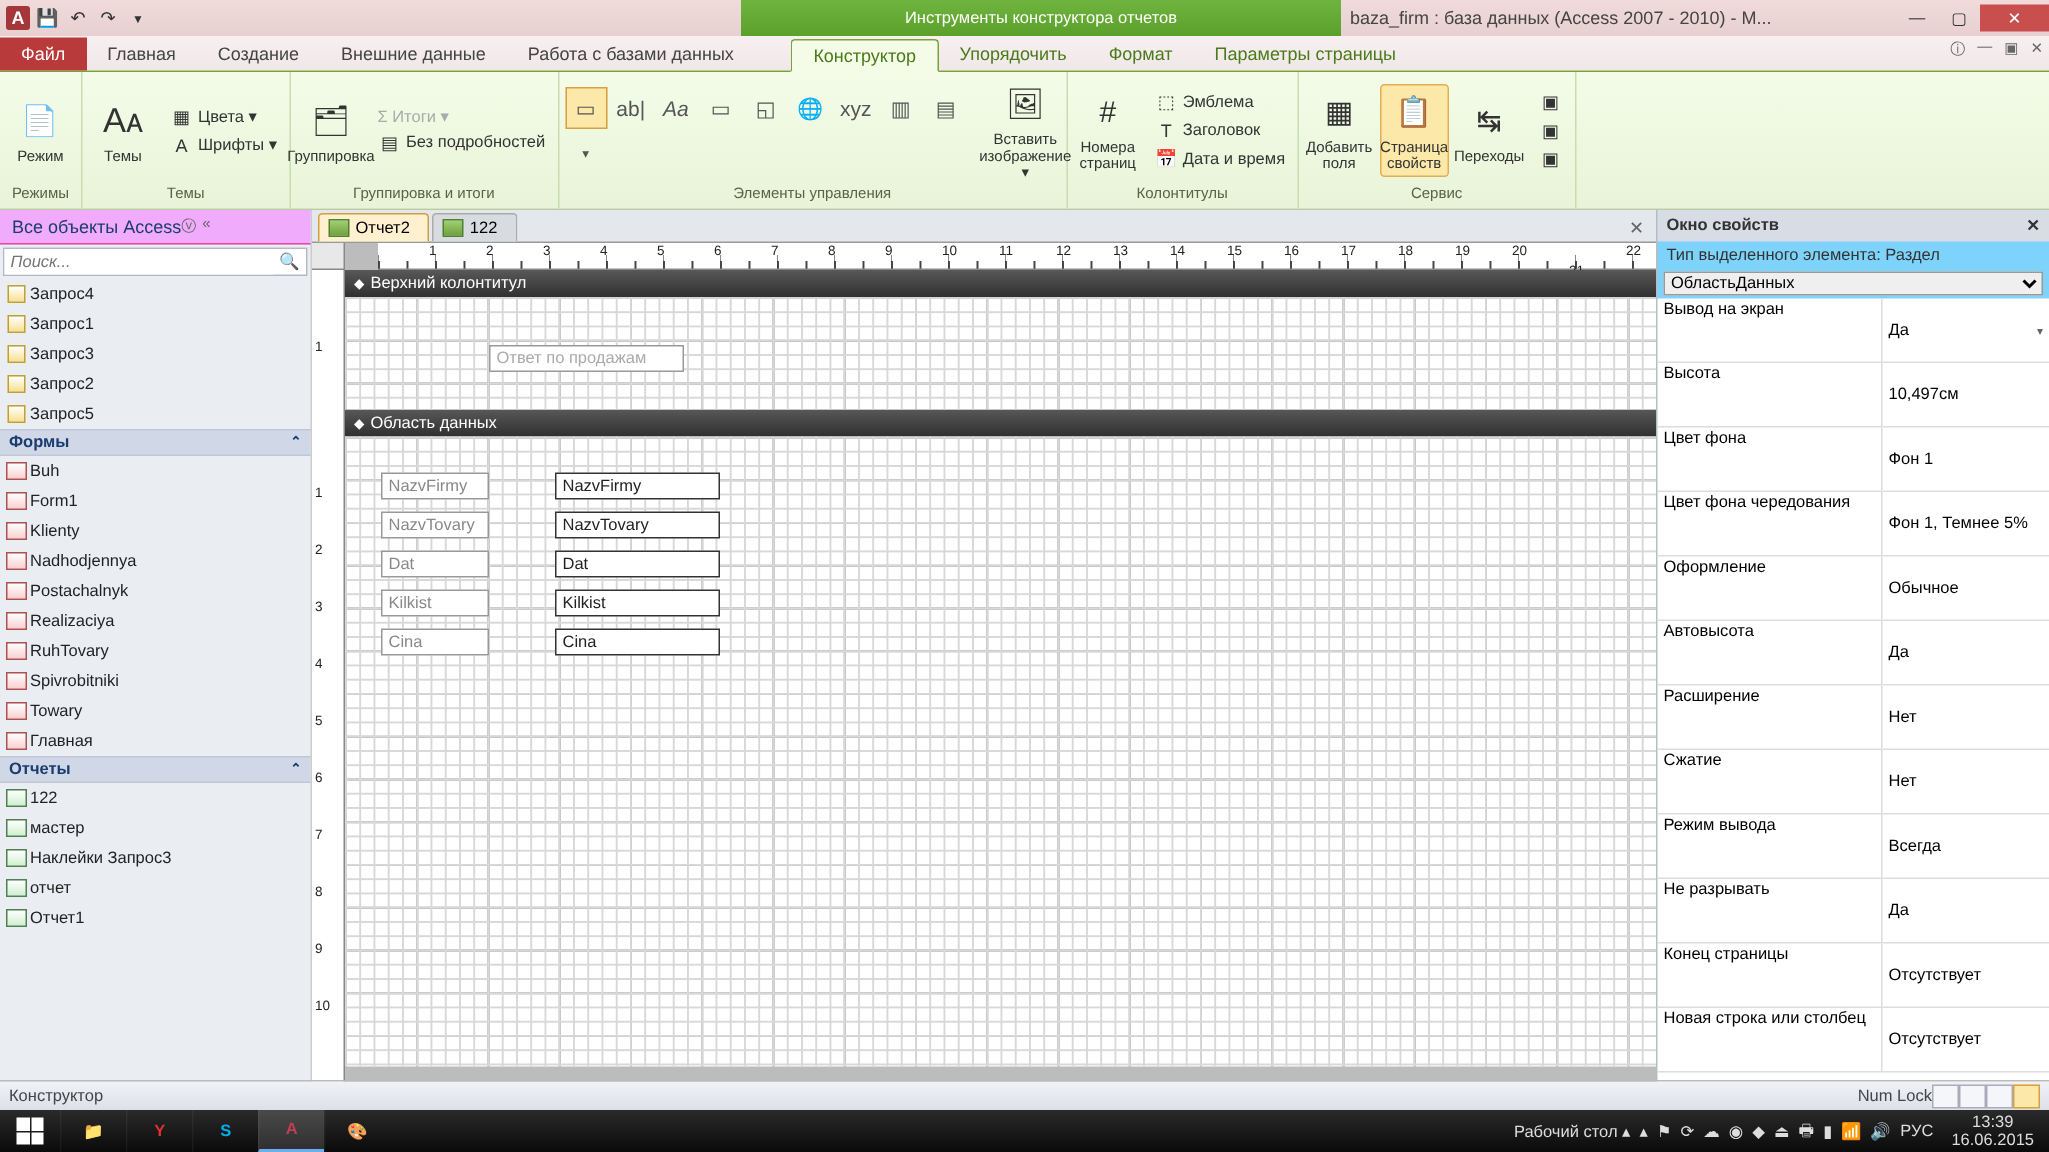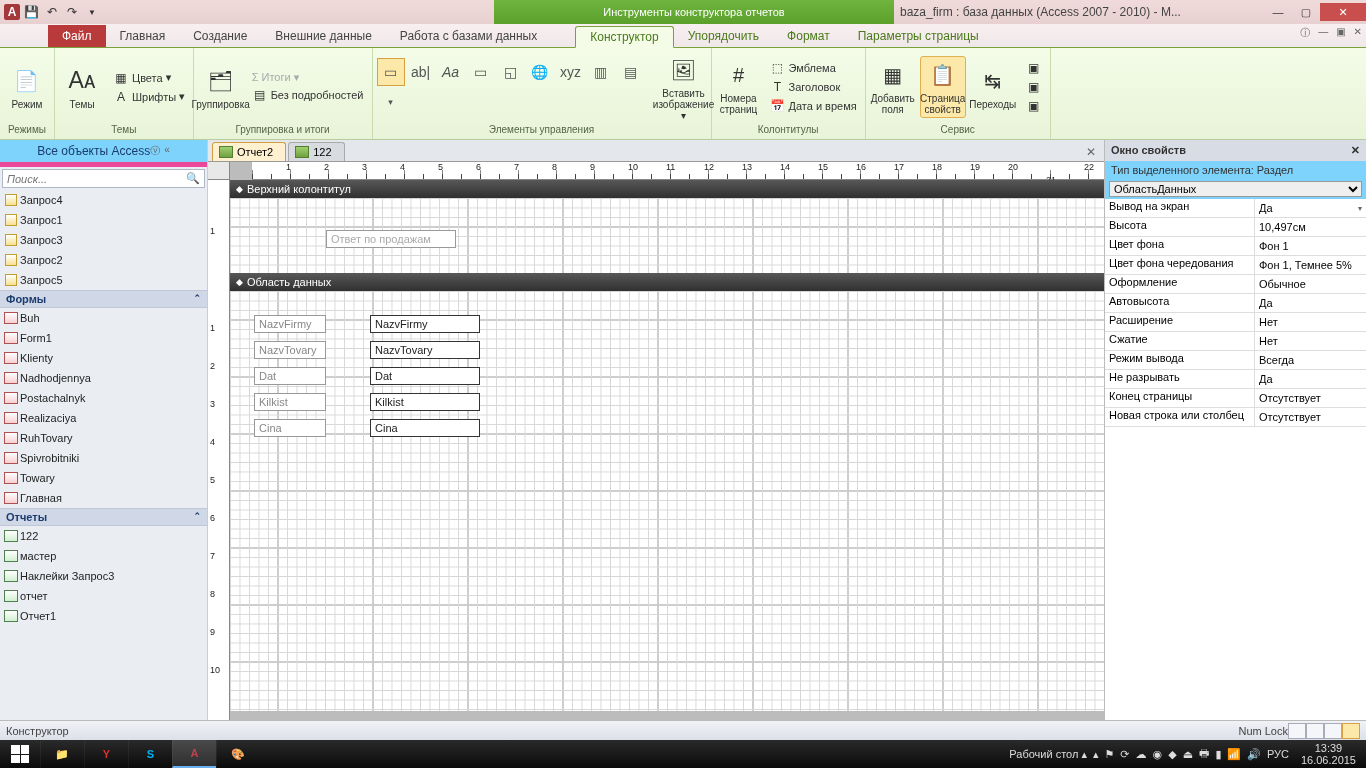--- a/index.html
+++ b/index.html
@@ -10,21 +10,21 @@
 .titlebar .qat { display: flex; align-items: center; gap: 4px; padding-left: 4px; }
 .titlebar .qat .icon { width: 16px; height: 16px; display:flex; align-items:center; justify-content:center; font-size:12px; color:#333; }
 .titlebar .qat .app-icon { background:#a4373a; color:#fff; font-weight:bold; border-radius:2px; }
 .titlebar .context-tab-bg { position:absolute; left:494px; width:400px; height:24px; background:linear-gradient(#6fb43f,#5aa02a); display:flex; align-items:center; justify-content:center; color:#fff; font-size:11px; }
 .titlebar .doc-title { position:absolute; left:900px; font-size:12px; color:#444; }
 .titlebar .win-btns { position:absolute; right:0; display:flex; }
 .titlebar .win-btns div { width:28px; height:18px; display:flex; align-items:center; justify-content:center; font-size:11px; color:#333; }
 .titlebar .win-btns .close { background:#c94f4f; color:#fff; width:46px; }
 
 
-.ribbon-tabs { height:24px; background:linear-gradient(#f8f0f0,#f0e8e8); display:flex; align-items:flex-end; border-bottom:1px solid #7aa23a; position:relative;padding-left:48px; }
+.ribbon-tabs { height:24px; background:linear-gradient(#f8f0f0,#f0e8e8); display:flex; align-items:flex-end; border-bottom:1px solid #7aa23a; position:relative; }
 .ribbon-tabs .file-tab { background:#b93a3a; color:#fff; padding:4px 14px; font-size:12px; height:22px; display:flex; align-items:center; }
 .ribbon-tabs .tab { padding:4px 14px; font-size:12px; color:#444; height:22px; display:flex; align-items:center; }
 .ribbon-tabs .ctx-tab { color:#4a7a1a; }
 .ribbon-tabs .ctx-tab.active { background:#f4fce8; border:1px solid #7aa23a; border-bottom:1px solid #f4fce8; margin-bottom:-1px; border-radius:3px 3px 0 0; }
 .ribbon-tabs .mdi-btns { position:absolute; right:4px; top:2px; display:flex; gap:8px; color:#666; font-size:10px; }
 
 
 .ribbon { height:92px; background:linear-gradient(#f4fce8,#e8f4d8); border-bottom:1px solid #b8cca0; display:flex; }
 .ribbon-group { border-right:1px solid #c8dcb0; display:flex; flex-direction:column; padding:2px 4px; }
 .ribbon-group .group-body { flex:1; display:flex; align-items:center; gap:4px; }
@@ -37,21 +37,21 @@
 .vstack { display:flex; flex-direction:column; gap:1px; }
 .gallery { display:flex; gap:2px; align-items:center; flex-wrap:wrap; width:280px; }
 .gallery .gitem { width:28px; height:28px; border:1px solid transparent; display:flex; align-items:center; justify-content:center; font-size:14px; color:#555; }
 .gallery .gitem.sel { background:#fce8a8; border-color:#d8a040; }
 
 
 .main-area { position:absolute; top:140px; left:0; right:0; bottom:28px; display:flex; }
 
 
 .navpane { width:208px; background:#eaeef3; border-right:1px solid #ccc; display:flex; flex-direction:column; }
-.nav-header { background:#7dd3fc; padding:4px 8px; font-size:12px; color:#1a3c6e; display:flex; align-items:center; justify-content:center; border-bottom:5px solid #ec4899; }
+.nav-header { background:#f0abfc; padding:4px 8px; font-size:12px; color:#1a3c6e; display:flex; align-items:center; justify-content:flex-start; border-bottom:1px solid #ec4899; }
 .nav-header .chevs { display:flex; gap:4px; font-size:10px; color:#666; }
 .nav-search { display:flex; border:1px solid #b0b8c8; margin:2px; background:#fff; }
 .nav-search input { flex:1; border:none; padding:2px 4px; font-size:11px; font-style:italic; color:#666; outline:none; }
 .nav-search .sicon { padding:2px 4px; color:#888; }
 .nav-section-head { background:#d0d8e8; padding:2px 6px; font-size:11px; color:#1a3c6e; font-weight:bold; display:flex; justify-content:space-between; border-top:1px solid #c0c8d8; border-bottom:1px solid #c0c8d8; }
 .nav-item { padding:4px 6px 4px 20px; font-size:11px; color:#222; display:flex; align-items:center; gap:6px; position:relative; }
 .nav-item .nicon { position:absolute; left:4px; width:14px; height:14px; display:flex; align-items:center; justify-content:center; font-size:11px; }
 .nicon.query::before { content:""; width:10px; height:10px; border:1px solid #c0a030; background:linear-gradient(#fff,#f8e090); display:block; }
 .nicon.form::before { content:""; width:12px; height:10px; border:1px solid #b05050; background:linear-gradient(#fff,#f8d0d0); display:block; }
 .nicon.report::before { content:""; width:12px; height:10px; border:1px solid #508050; background:linear-gradient(#fff,#d0f0d0); display:block; }
@@ -89,21 +89,21 @@
 .prop-title { background:#d8dce4; padding:4px 6px; display:flex; justify-content:space-between; color:#333; font-weight:bold; }
 .prop-sub { padding:3px 6px; color:#333; }
 .prop-sel { margin:2px 4px; display:flex; }
 .prop-sel select { flex:1; font-size:11px; border:1px solid #999; }
 .prop-tabs { display:flex; border-bottom:1px solid #999; margin-top:4px; }
 .prop-tabs .pt { padding:3px 8px; border:1px solid #999; border-bottom:none; background:#e4e8ec; font-size:11px; margin-right:-1px; }
 .prop-tabs .pt.active { background:#fff; }
 .prop-grid { flex:1; background:#fff; overflow:auto; }
 .prop-row { display:flex; border-bottom:1px solid #ddd; }
 .prop-row .pk { width:150px; padding:1px 4px; border-right:1px solid #ddd; }
-.prop-row .pv { flex:1; padding:3px 4px; display:flex; justify-content:space-between; align-items:center; }
+.prop-row .pv { flex:1; padding:15px 4px; display:flex; justify-content:space-between; align-items:center; }
 .prop-row .pv .dd { font-size:8px; color:#666; }
 
 
 .app-statusbar { position:absolute; left:0; right:0; bottom:28px; height:20px; background:linear-gradient(#f0f2f6,#dce0e8); border-top:1px solid #bbb; font-size:11px; color:#444; display:flex; align-items:center; padding:0 6px; }
 .app-statusbar .right { margin-left:auto; display:flex; align-items:center; gap:0; }
 .viewbtn { width:18px; height:16px; border:1px solid #aab; background:#f4f6fa; }
 
 
 .taskbar { position:absolute; left:0; right:0; bottom:0; height:28px; background:linear-gradient(#2a2a2a,#0a0a0a); display:flex; align-items:center; color:#ddd; font-size:11px; }
 .taskbar .start { width:40px; height:28px; display:flex; align-items:center; justify-content:center; }

